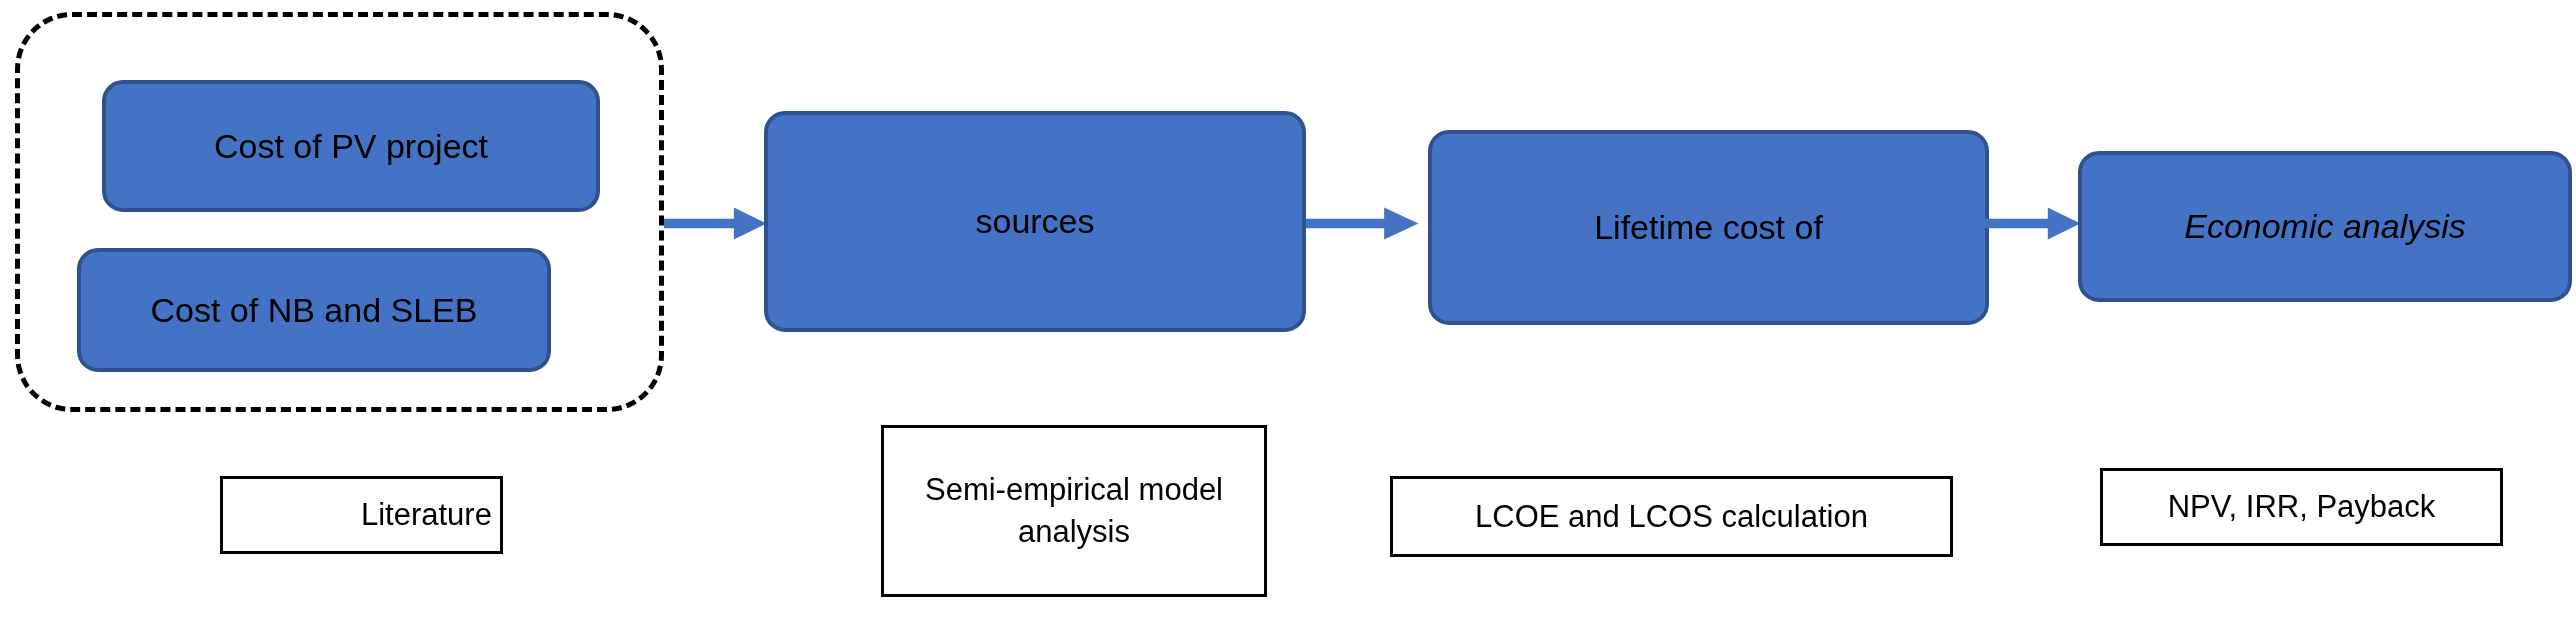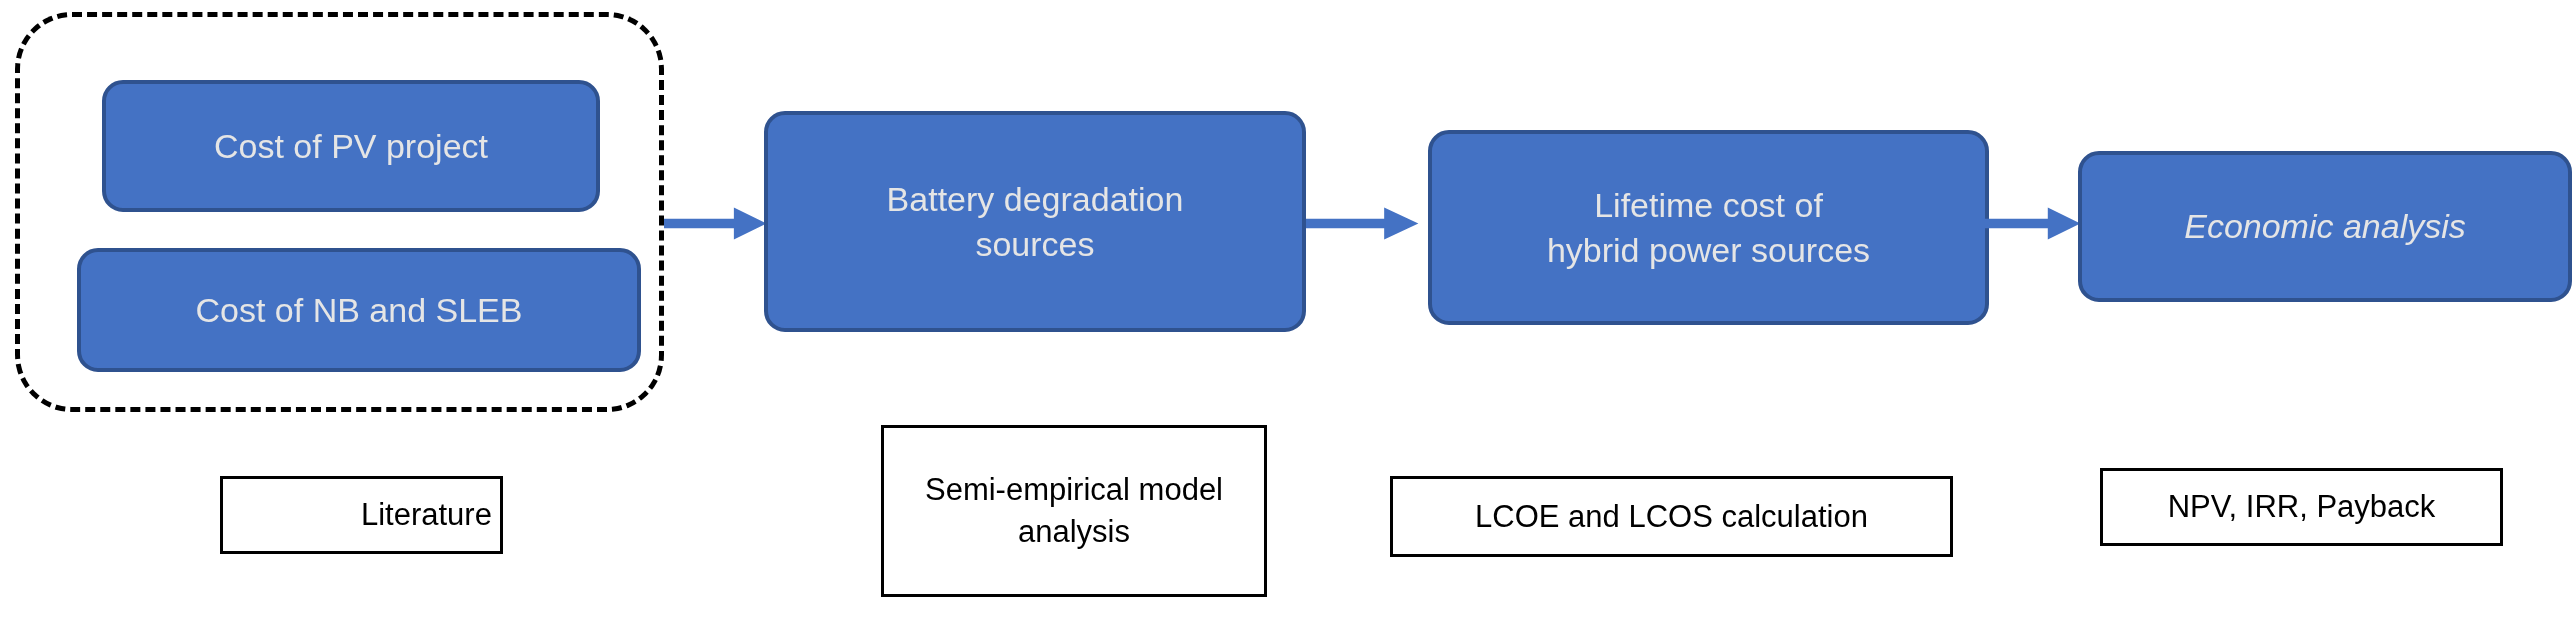--- a/index.html
+++ b/index.html
@@ -31,21 +31,21 @@
   .blue-box {
     position: absolute;
     box-sizing: border-box;
     background: #4472C4;
     border: 4.1px solid #2F528F;
     border-radius: 21px;
     display: flex;
     align-items: center;
     justify-content: center;
     text-align: center;
-    color: #e5e5e5;
+    color: #000000;
     font-family: "Liberation Sans", sans-serif;
     font-weight: 400;
     line-height: 1.32;
     padding: 3.3px 11.4px;
   }
   .blue-box .line { display: block; }
 
   
   .white-box {
     position: absolute;
@@ -75,47 +75,45 @@
 <body>
 
 <div id="canvas">
 
   <div class="dashed-group" style="left:14.6px; top:12.2px; width:649px; height:400px;"></div>
 
   <div class="blue-box" style="left:102px; top:80px; width:498px; height:132px; font-size:34px;">
     <span class="line">Cost of PV project</span>
   </div>
 
-  <div class="blue-box" style="left:77px; top:248px; width:564px; height:124px; font-size:34px;">
+  <div class="blue-box" style="left:77px; top:248px; width:474px; height:124px; font-size:34px;">
     <span class="line">Cost of NB and SLEB</span>
   </div>
 
   <div class="arrow" style="left:664px; top:205px; width:104px;">
     <svg viewBox="0 0 128 46" preserveAspectRatio="none">
       <path d="M0,17 L86,17 L86,3 L126,23 L86,43 L86,29 L0,29 Z" fill="#4472C4"></path>
     </svg>
   </div>
 
   <div class="blue-box" style="left:764px; top:111px; width:542px; height:221px; font-size:34px;">
     <div>
-      <span class="line">Battery degradation</span>
       <span class="line">sources</span>
     </div>
   </div>
 
   <div class="arrow" style="left:1306px; top:205px; width:114px;">
     <svg viewBox="0 0 140 46" preserveAspectRatio="none">
       <path d="M0,17 L96,17 L96,3 L138,23 L96,43 L96,29 L0,29 Z" fill="#4472C4"></path>
     </svg>
   </div>
 
   <div class="blue-box" style="left:1420px; top:130px; width:561px; height:195px; font-size:34px;margin-left:8px;">
     <div>
       <span class="line">Lifetime cost of</span>
-      <span class="line">hybrid power sources</span>
     </div>
   </div>
 
   <div class="arrow" style="left:1981px; top:205px; width:101px;">
     <svg viewBox="0 0 124 46" preserveAspectRatio="none">
       <path d="M0,17 L82,17 L82,3 L122,23 L82,43 L82,29 L0,29 Z" fill="#4472C4"></path>
     </svg>
   </div>
 
   <div class="blue-box" style="left:2078px; top:151px; width:494px; height:151px; font-size:34px;font-style:italic;">

